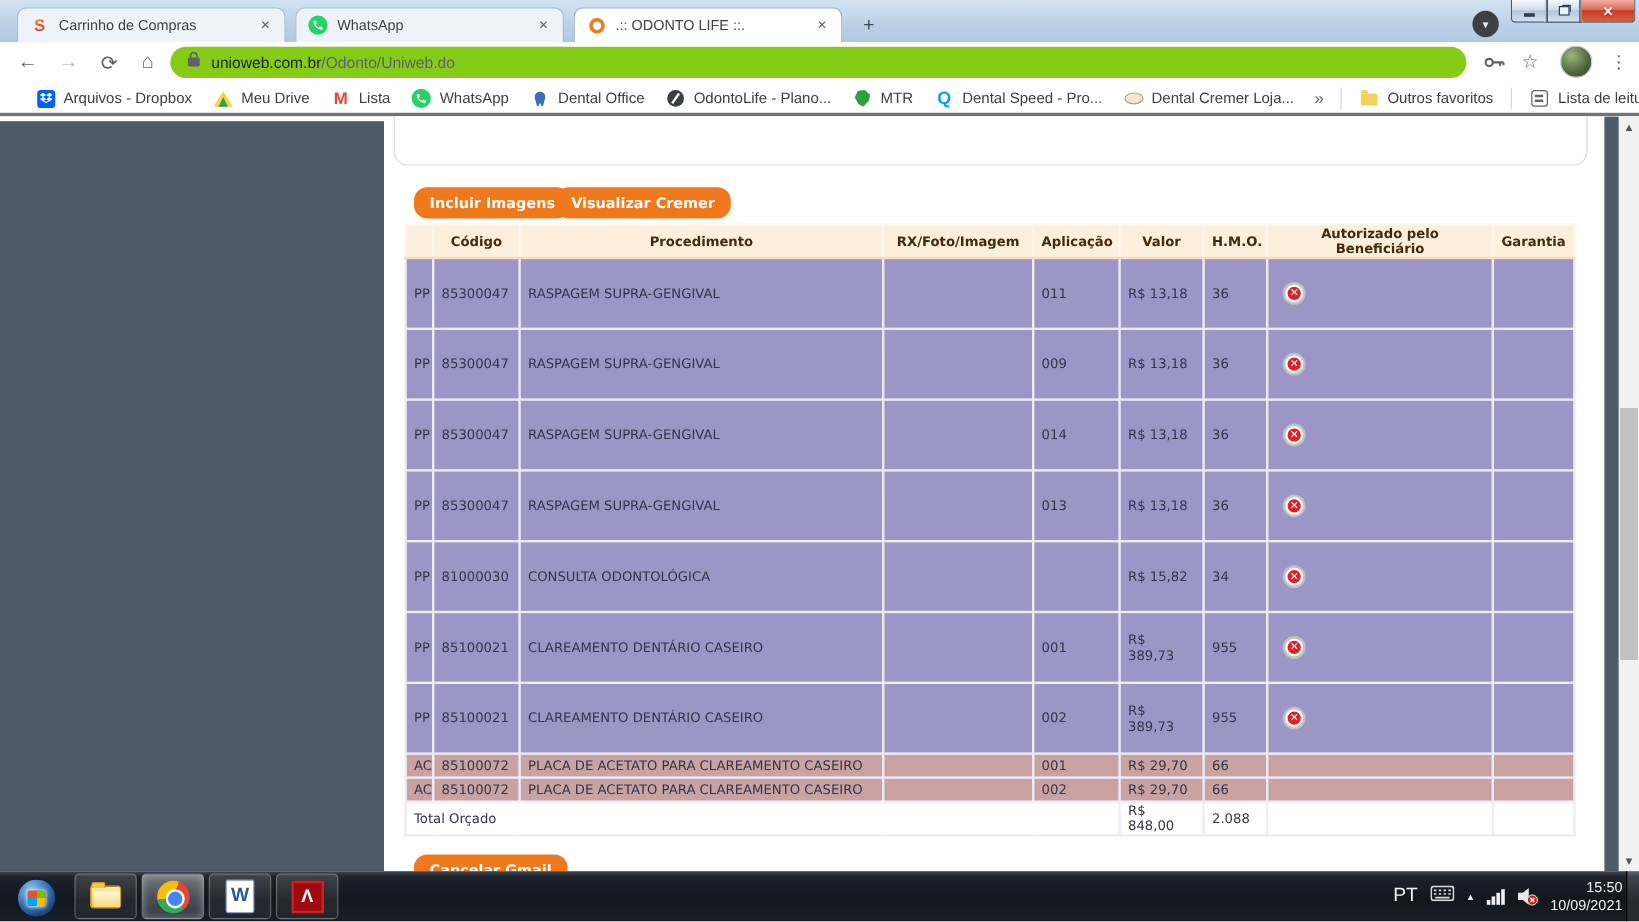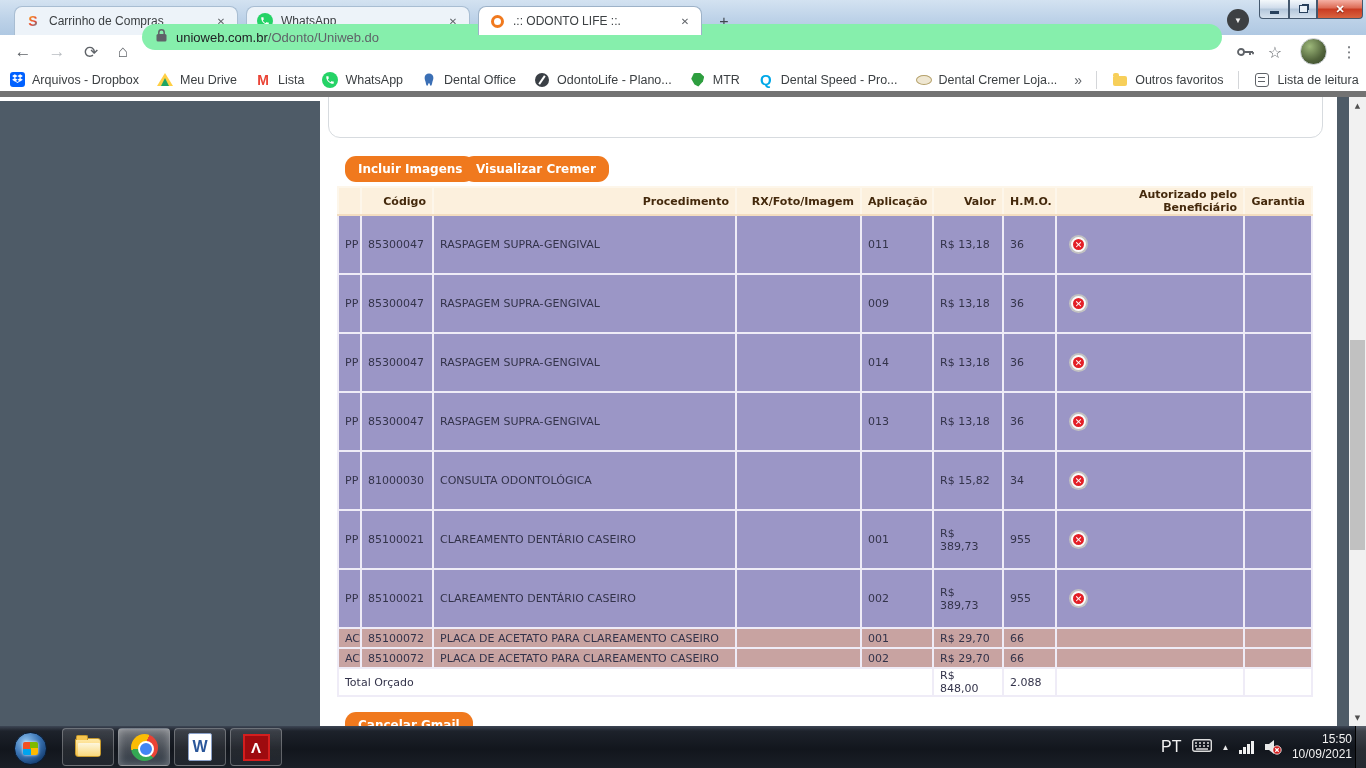--- a/index.html
+++ b/index.html
@@ -35,30 +35,30 @@
   .win-btn.close { width:46px; border-radius:0 0 4px 0;
     background:linear-gradient(180deg,#f5b0a4,#dc6a54 45%,#c93b22 50%,#d9633f); color:#fff; font-weight:bold; }
   .glyph-min { width:9px; height:3px; background:#27405c; margin-top:7px; }
   .glyph-max { width:9px; height:8px; border:1px solid #27405c; background:#e9f1f8; box-shadow:2px -2px 0 -1px #27405c; }
   .glyph-close { font-size:11px; font-weight:bold; text-shadow:0 1px 1px #7c1d0c; }
 
   
   #toolbar { left:0; top:35px; width:1366px; height:33px; background:#fff; }
   .nav-ico { position:absolute; top:4px; width:26px; height:26px; display:flex; align-items:center;
     justify-content:center; font-size:17px; color:#5f6368; border-radius:50%; }
-  #addr-pill { left:142px; top:24px; width:1080px; height:26px; border-radius:13px; background:#86efac;
+  #addr-pill { left:142px; top:39px; width:1080px; height:26px; border-radius:13px; background:#84cc16;
     display:flex; align-items:center; padding:0 14px; gap:9px; }
   #addr-text { font-size:13px; color:#202124; }
   #addr-text .path { color:#5f6368; }
   #avatar { left:1300px; top:38px; width:27px; height:27px; border-radius:50%;
     background:radial-gradient(circle at 35% 30%,#9db87a,#51633b 60%,#36452a); border:1px solid #c8cdd2; }
 
   
-  #bookmarks { left:0; top:68px; width:1366px; height:29px; background:#fff; border-bottom:6px solid #737373;
-    display:flex; align-items:center; padding:0 0; }
+  #bookmarks { left:0; top:68px; width:1366px; height:29px; background:#fff; border-bottom:3px solid #737373;
+    display:flex; align-items:flex-end; padding:0 21px; }
   .bm { display:flex; align-items:center; gap:7px; padding:0 9px; height:24px; border-radius:12px;
     font-size:12.5px; color:#3c4043; white-space:nowrap; }
   .bm-ico { width:16px; height:16px; display:inline-flex; align-items:center; justify-content:center; flex:none; }
   .dropbox-sq { width:15px; height:15px; border-radius:3px; background:#0061ff; }
   .drive-tri { width:0; height:0; border-left:8px solid transparent; border-right:8px solid transparent;
     border-bottom:13px solid #ffcf44; position:relative; }
   .drive-tri::after { content:""; position:absolute; left:-4px; top:5px; width:0; height:0;
     border-left:4px solid transparent; border-right:4px solid transparent; border-bottom:8px solid #1fa463; }
   .gmail-m { color:#ea4335; font-weight:bold; font-size:14px; }
   .odl-circle { width:14px; height:14px; border-radius:50%; background:#3a3f45; position:relative; }
@@ -84,21 +84,21 @@
   #scrollbar { left:1349px; top:0; width:17px; height:629px; background:#f1f1f1; }
   .sb-arrow { position:absolute; left:0; width:17px; height:17px; display:flex; align-items:center;
     justify-content:center; font-size:7px; color:#505050; }
   #sb-thumb { position:absolute; left:1px; top:243px; width:15px; height:210px; background:#c1c1c1; }
 
   .btn-orange { position:absolute; background:#f0791e; color:#fff; font-weight:bold; font-size:12px;
     padding:6px 13px; border:none; border-radius:11px; font-family:"DejaVu Sans", sans-serif; cursor:pointer; }
 
   
   #proc-table { position:absolute; left:337px; top:89px; width:974px; border-collapse:collapse; table-layout:fixed; }
-  #proc-table th { background:#fcf0dd; color:#44290c; font-size:11px; font-weight:bold; text-align:right;
+  #proc-table th { background:#fcf0dd; color:#44290c; font-size:11px; font-weight:bold; text-align:center;
     height:24px; padding:0 6px; border:2px solid #fdf6ea; border-bottom:2px solid #f3ddc0; }
   #proc-table td { font-size:11px; color:#33334a; padding:0 6px; border:2px solid #efecf7; vertical-align:middle; }
   .row-pp td { background:#9b96c6; height:59px; }
   .row-ac td { background:#c8a3a1; height:20px; }
   .c-tipo { text-align:center; padding:0 2px; }
   .deny-icon { display:inline-flex; width:15px; height:15px; border-radius:50%; background:#e31f26; color:#fff;
     font-size:9px; font-weight:bold; align-items:center; justify-content:center;
     border:2px solid #fbfbfb; box-shadow:0 0 0 2px #c2c2c2; margin-left:8px; cursor:pointer; }
   .total-row td { background:#fff; color:#55555f; height:22px; border:1px solid #e2e2e6; font-size:11px;margin-left:11px; }
 

